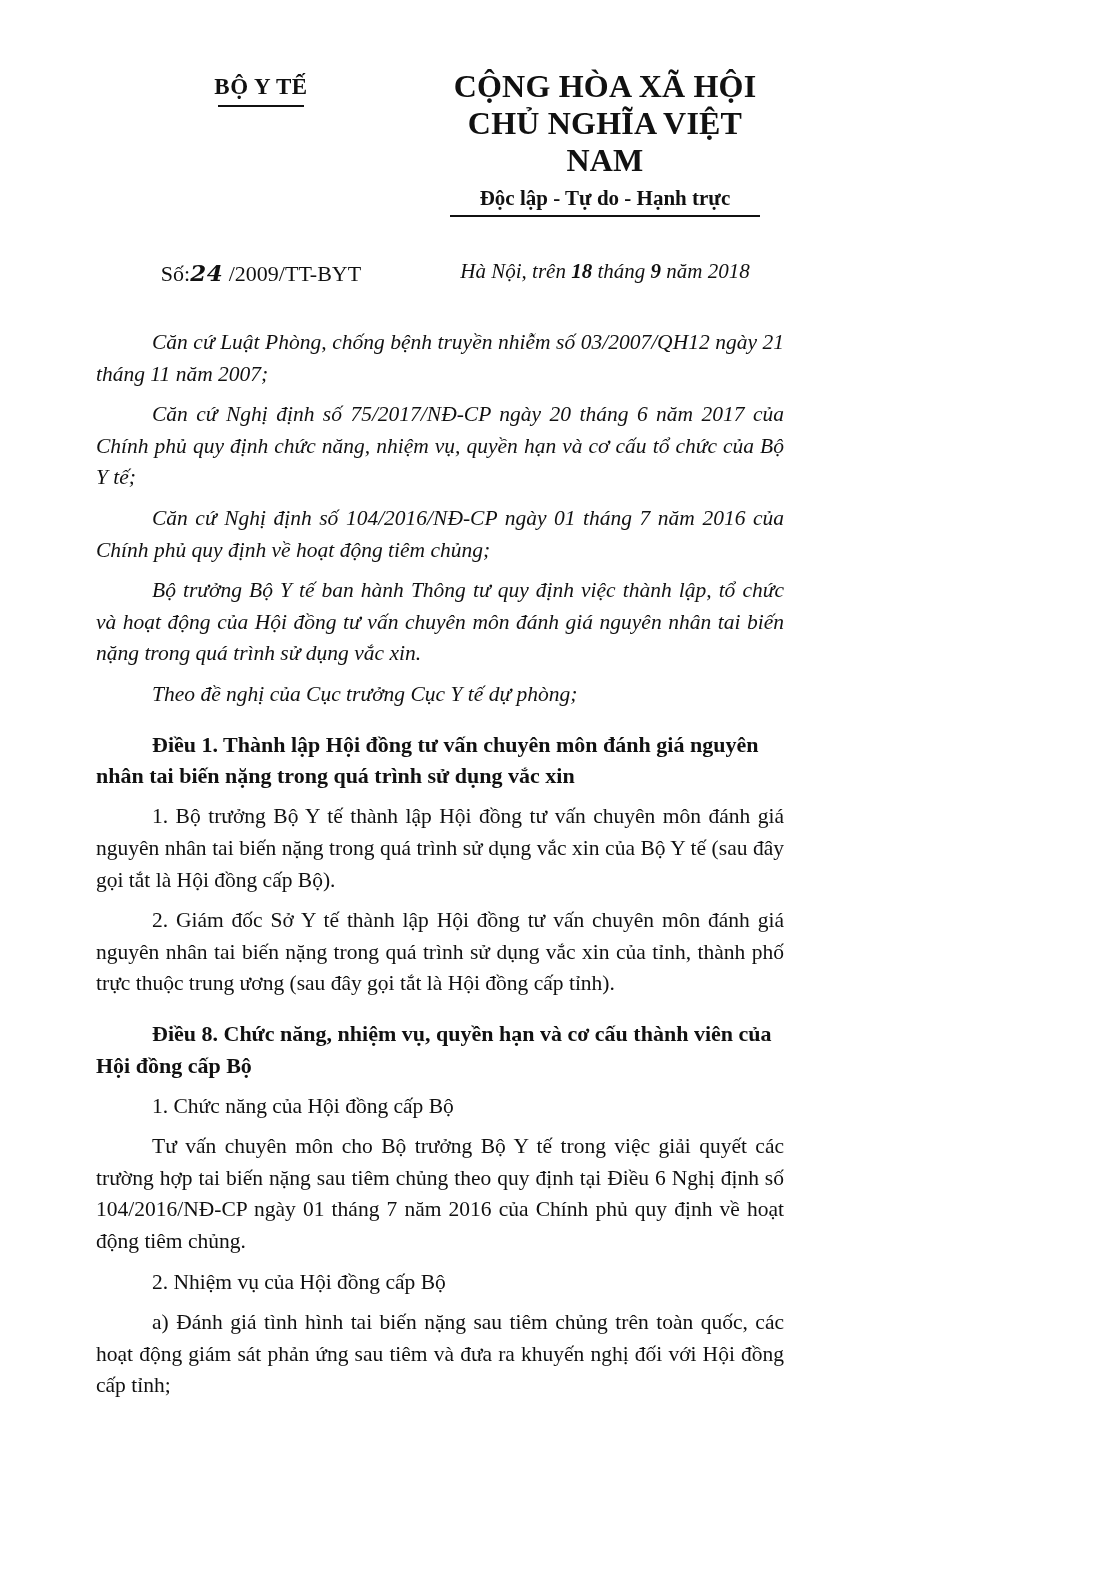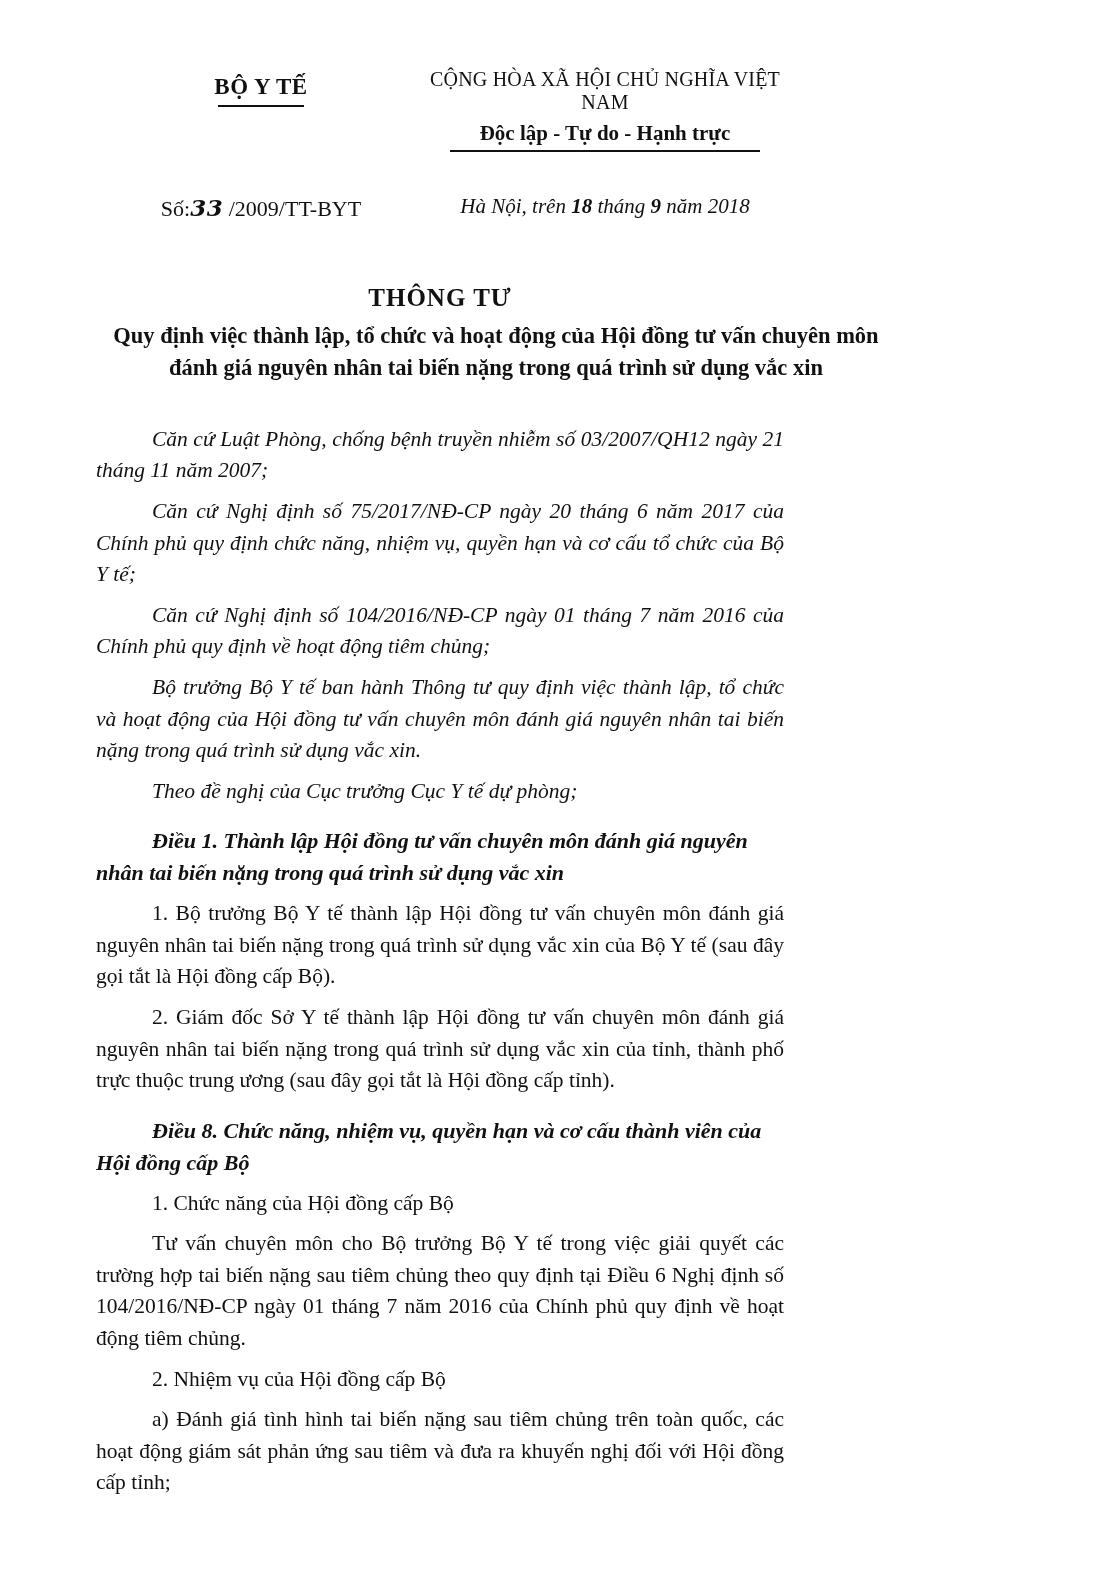--- a/index.html
+++ b/index.html
@@ -43,22 +43,22 @@
     height: 2px;
     background: #111;
     margin: 5px auto 0 auto;
   }
   .header-right {
     flex: 1;
     text-align: center;
     padding-top: 4px;
   }
   .nation-name {
-    font-size: 20px;
-    font-weight: normal;
+    font-size: 32px;
+    font-weight: bold;
     letter-spacing: 0.2px;
   }
   .motto {
     font-size: 21px;
     font-weight: bold;
     margin-top: 7px;
   }
   .motto-rule {
     width: 310px;
     height: 2px;
@@ -129,21 +129,20 @@
   }
   .p.spaced {
     margin-top: 15px;
   }
   .heading {
     text-indent: 56px;
     font-weight: bold;
     font-size: 22px;
     margin: 18px 0 9px 0;
     line-height: 1.45;
-    font-style: italic;
   }
   .heading .cont {
     display: block;
     text-indent: 0;
   }
 </style>
 </head>
 <body>
 
 <div class="page">
@@ -155,39 +154,32 @@
     </div>
     <div class="header-right">
       <div class="nation-name">CỘNG HÒA XÃ HỘI CHỦ NGHĨA VIỆT NAM</div>
       <div class="motto">Độc lập - Tự do - Hạnh trực</div>
       <div class="motto-rule"></div>
     </div>
   </div>
 
   <div class="subheader">
     <div class="doc-number">
-      <span>Số:</span><span class="handwritten">33</span>
+      <span>Số:</span><span class="handwritten">24</span>
       <span>/2009/TT-BYT</span>
     </div>
     <div class="doc-place-date">
       <span>Hà Nội, trên</span>
       <span class="hw">18</span>
       <span>tháng</span>
       <span class="hw">9</span>
       <span>năm 2018</span>
     </div>
   </div>
 
-  <div class="title-block">
-    <div class="doc-type">THÔNG TƯ</div>
-    <div class="doc-subtitle">
-      <span>Quy định việc thành lập, tổ chức và hoạt động của Hội đồng tư vấn chuyên</span>
-      <span>môn đánh giá nguyên nhân tai biến nặng trong quá trình sử dụng vắc xin</span>
-    </div>
-  </div>
 
   <div class="body">
 
     <p class="p italic spaced">Căn cứ Luật Phòng, chống bệnh truyền nhiễm số 03/2007/QH12 ngày 21 tháng 11 năm 2007;</p>
     <p class="p italic">Căn cứ Nghị định số 75/2017/NĐ-CP ngày 20 tháng 6 năm 2017 của Chính phủ quy định chức năng, nhiệm vụ, quyền hạn và cơ cấu tổ chức của Bộ Y tế;</p>
     <p class="p italic">Căn cứ Nghị định số 104/2016/NĐ-CP ngày 01 tháng 7 năm 2016 của Chính phủ quy định về hoạt động tiêm chủng;</p>
     <p class="p italic">Bộ trưởng Bộ Y tế ban hành Thông tư quy định việc thành lập, tổ chức và hoạt động của Hội đồng tư vấn chuyên môn đánh giá nguyên nhân tai biến nặng trong quá trình sử dụng vắc xin.</p>
     <p class="p italic">Theo đề nghị của Cục trưởng Cục Y tế dự phòng;</p>
 
     <div class="heading">

